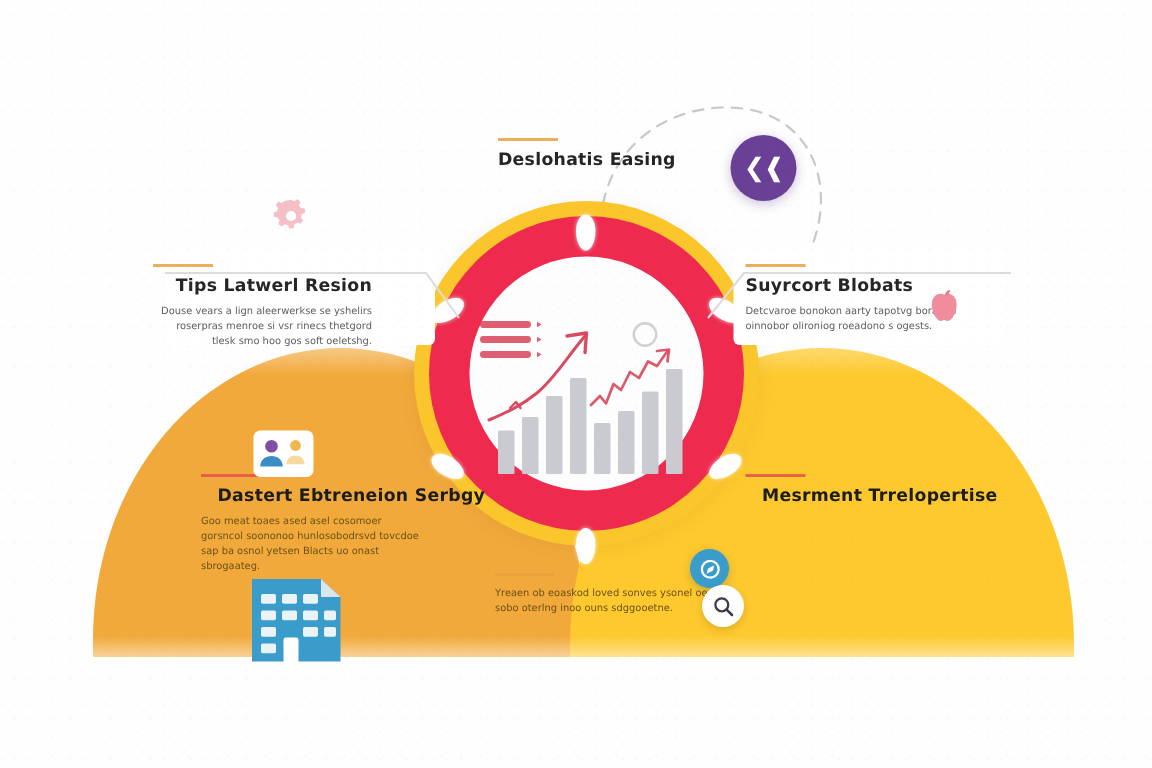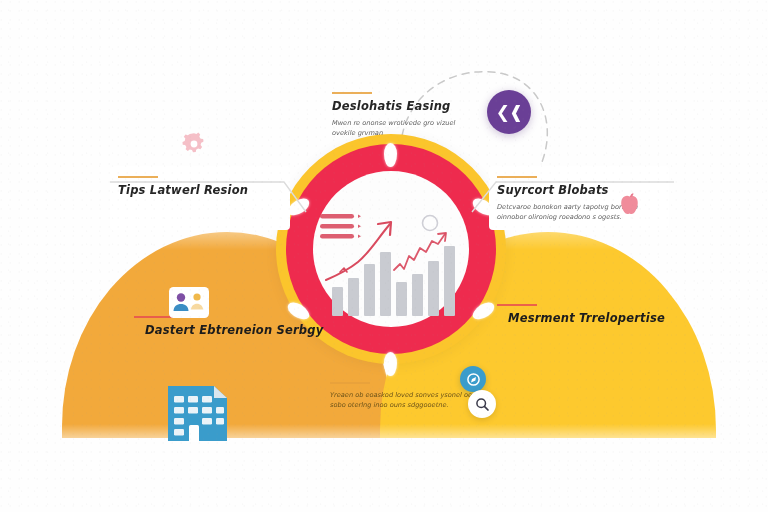--- a/index.html
+++ b/index.html
@@ -10,21 +10,20 @@
     width: 768px; height: 512px;
     font-family: "DejaVu Sans", sans-serif;
     overflow: hidden;
     position: relative;
   }
   #stage {
     position: absolute; inset: 0;
     width: 768px; height: 512px;
     background: #fefefe;
     overflow: hidden;
-    font-style: italic;
   }
 
   
   .blob {
     position: absolute;
     z-index: 1;
   }
   .blob-left {
     left: 62px; top: 232px;
     width: 330px; height: 206px;
@@ -141,25 +140,25 @@
     margin: 0;
     font-size: 6.6px;
     line-height: 1.52;
     color: #5e5e5e;
     max-width: 146px;
     filter: blur(.5px);
   }
   .callout.on-yellow h3 { color: #1c1c1c; margin-left: 11px; }
   .callout.on-yellow p  { color: #6b5218; }
 
-  .c-tips     { left: 118px; top: 176px; text-align: right; }
+  .c-tips     { left: 102px; top: 176px; text-align: right; }
   .c-support  { left: 497px; top: 176px; }
   .c-dev      { left: 332px; top:  92px; }
   .c-dastert  { left: 134px; top: 316px; }
-  .c-merment  { left: 497px; top: 304px; }
+  .c-merment  { left: 497px; top: 316px; }
   .c-digital  { left: 330px; top: 382px; }
 
   
   .leader {
     position: absolute;
     z-index: 11;
     pointer-events: none;
   }
   .card-white {
     position: absolute;
@@ -286,37 +285,38 @@
   <svg class="leader" style="left:108px; top:160px;" width="200" height="90" viewBox="0 0 200 90">
     <path d="M2 22 L176 22 L198 52" fill="none" stroke="#DCDCDC" stroke-width="1.4"></path>
   </svg>
   <svg class="leader" style="left:466px; top:160px;" width="210" height="90" viewBox="0 0 210 90">
     <path d="M208 22 L30 22 L6 52" fill="none" stroke="#DCDCDC" stroke-width="1.4"></path>
   </svg>
 
   <div class="callout c-dev">
     <div class="rule"></div>
     <h3>Deslohatis Easing</h3>
-    <p>Mwen re ononse wrotivede gro vizuel ovekile grvman</p>
   </div>
 
   <div class="callout c-tips">
     <div class="rule"></div>
     <h3>Tips Latwerl Resion</h3>
+    <p>Douse vears a lign aleerwerkse se yshelirs roserpras menroe si vsr rinecs thetgord tlesk smo hoo gos soft oeletshg.</p>
   </div>
 
   <div class="callout c-support">
     <div class="rule"></div>
     <h3>Suyrcort Blobats</h3>
     <p>Detcvaroe bonokon aarty tapotvg boraoyn oinnobor olironiog roeadono s ogests.</p>
   </div>
 
   <div class="callout c-dastert on-yellow">
     <div class="rule red"></div>
     <h3>Dastert Ebtreneion Serbgy</h3>
+    <p>Goo meat toaes ased asel cosomoer gorsncol soononoo hunlosobodrsvd tovcdoe sap ba osnol yetsen Blacts uo onast sbrogaateg.</p>
   </div>
 
   <div class="callout c-merment on-yellow">
     <div class="rule red"></div>
     <h3>Mesrment Trrelopertise</h3>
   </div>
 
   <div class="callout c-digital on-yellow">
     <div class="rule"></div>
     <p>Yreaen ob eoaskod loved sonves ysonel oes sobo oterlng inoo ouns sdggooetne.</p>

